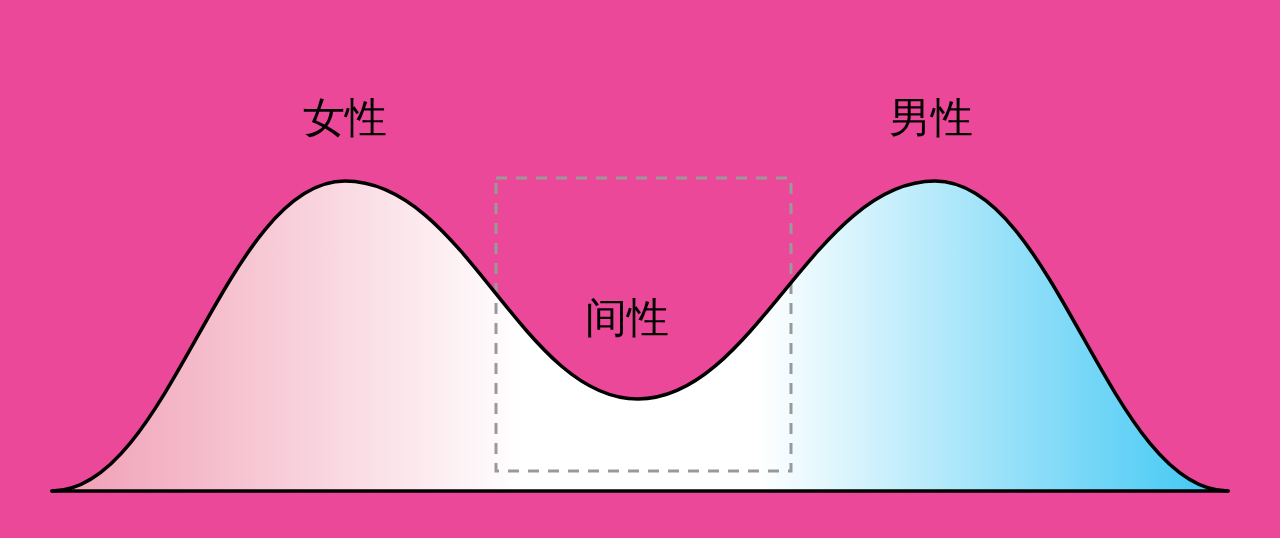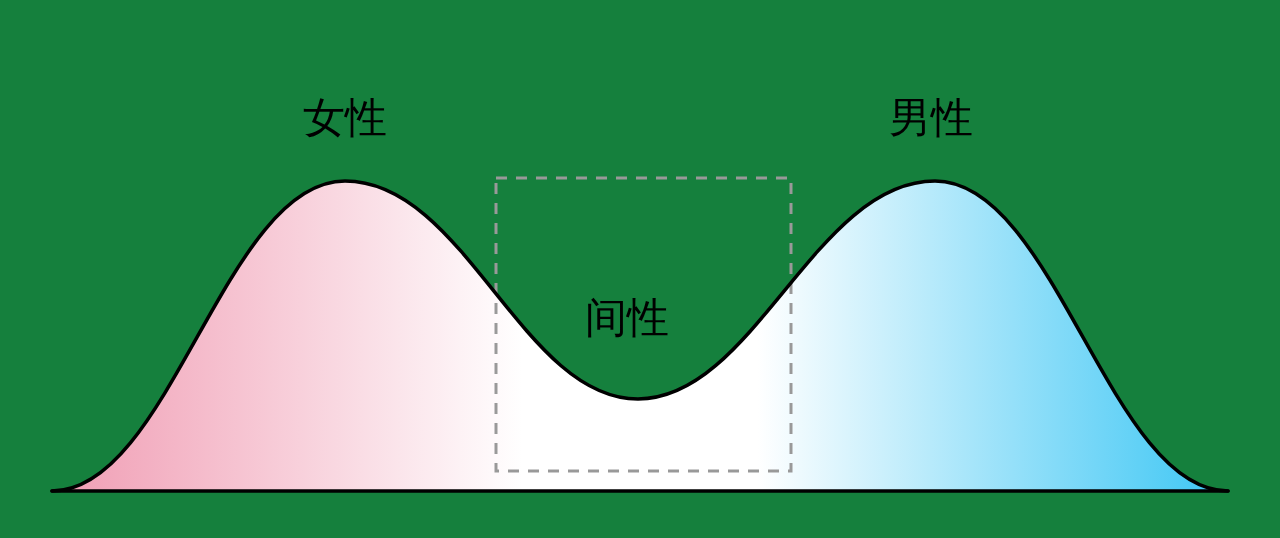--- a/index.html
+++ b/index.html
@@ -8,21 +8,21 @@
     width: 1280px;
     height: 538px;
     background: #ffffff;
     overflow: hidden;
     font-family: "DejaVu Serif", "Liberation Serif", serif;
   }
   .canvas {
     position: relative;
     width: 1280px;
     height: 538px;
-    background: #15803d;
+    background: #ec4899;
   }
   svg text {
     font-family: "DejaVu Serif", "Liberation Serif", serif;
     font-size: 42px;
     fill: #000000;
   }
 </style>
 </head>
 <body>
 

